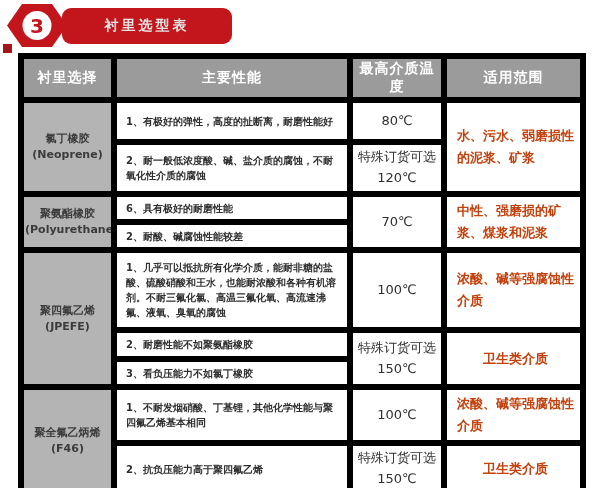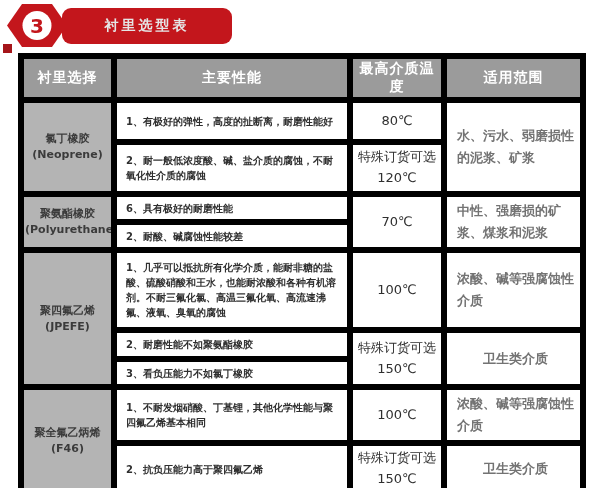--- a/index.html
+++ b/index.html
@@ -46,21 +46,21 @@
     font-size:10px;font-weight:600;color:#2f2f2f;
     text-align:left;vertical-align:middle;
     padding:3px 6px 3px 9px;line-height:1.5;
   }
   td.temp{
     font-size:13px;font-weight:400;color:#2f2f2f;
     text-align:center;vertical-align:middle;
     padding:2px 5px;line-height:1.6;
   }
   td.scope{
-    font-size:13px;font-weight:600;color:#737373;
+    font-size:13px;font-weight:600;color:#c2410c;
     text-align:left;vertical-align:middle;
     padding:3px 6px 3px 10px;line-height:1.7;
   }
   td.scope.center{text-align:center;padding-left:4px;padding-right:0;}
   tr.h42{height:42px;} tr.h52{height:52px;padding-left:28px;}
   tr.h25{height:25px;} tr.h26{height:26px;}
   tr.h80{height:80px;} tr.h29{height:29px;} tr.h28{height:28px;}
   tr.h47{height:47px;} tr.h45{height:45px;}
 </style>
 </head>

